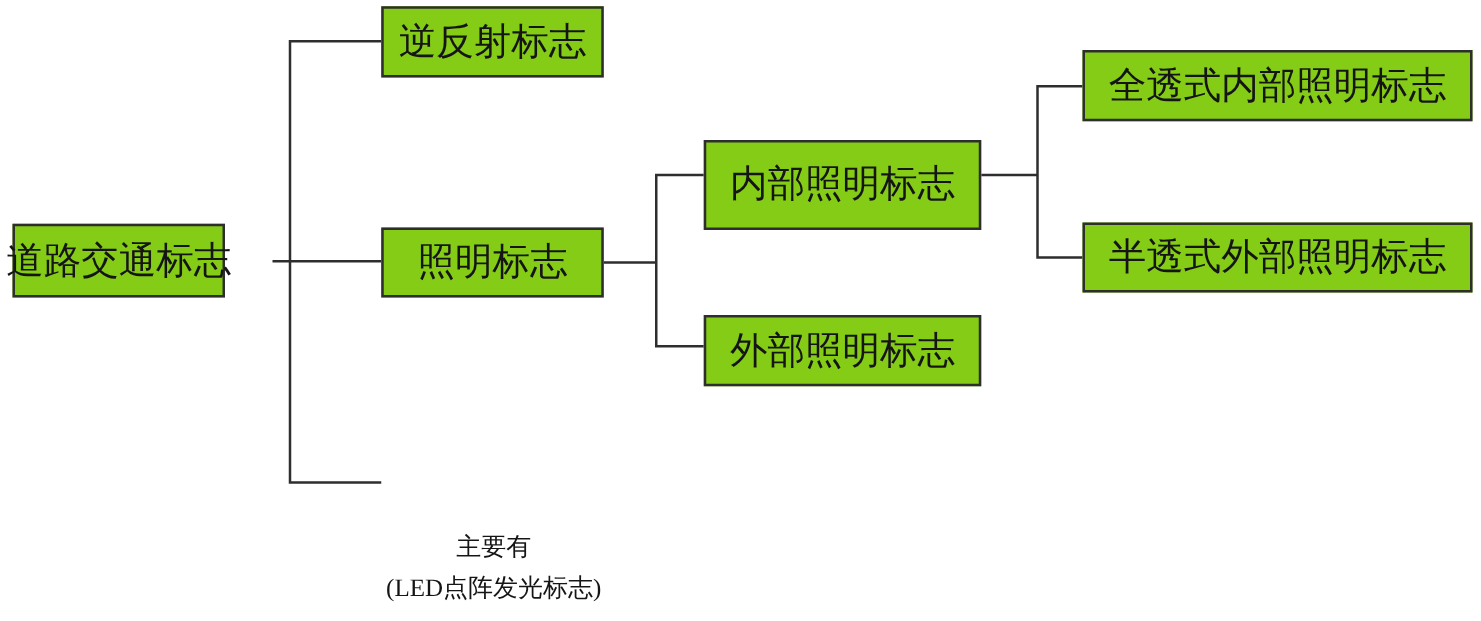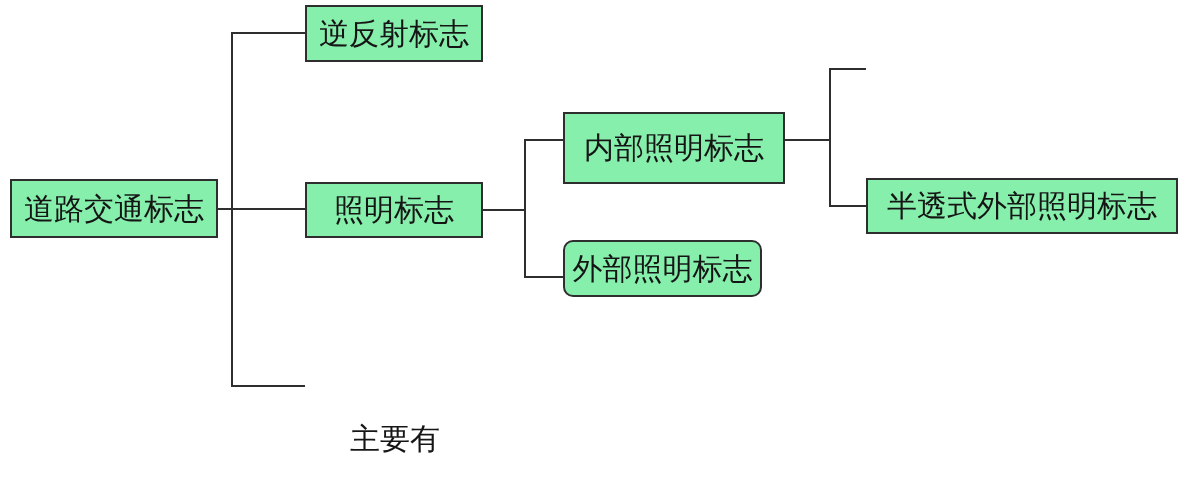--- a/index.html
+++ b/index.html
@@ -24,44 +24,44 @@
   }
   .connectors path {
     fill: none;
     stroke: #2e2e2e;
     stroke-width: 2;
   }
   .node {
     position: absolute;
     box-sizing: border-box;
     border: 2px solid #2e2e2e;
-    background: #86efac;
+    background: #84cc16;
     display: flex;
     align-items: center;
     justify-content: center;
     font-size: 30px;
     color: #151515;
     white-space: nowrap;
     line-height: 1;
   }
-  #node-root               { left: 10px;  top: 179px; width: 208px; height: 59px; }
+  #node-root               { left: 10px;  top: 179px; width: 170px; height: 59px; }
   #node-retroreflective    { left: 305px; top: 5px;   width: 178px; height: 57px; }
   #node-illuminated        { left: 305px; top: 182px; width: 178px; height: 56px; text-align: center; }
   #node-luminous           { left: 305px; top: 357px; width: 178px; height: 57px; }
   #node-internal           { left: 563px; top: 112px; width: 222px; height: 72px; }
-  #node-external           { left: 563px; top: 240px; width: 199px; height: 57px; border-radius: 10px; }
+  #node-external           { left: 563px; top: 252px; width: 222px; height: 57px; }
   #node-full-transmissive  { left: 866px; top: 40px;  width: 312px; height: 57px; }
   #node-semi-transmissive  { left: 866px; top: 178px; width: 312px; height: 56px; }
   .caption {
     position: absolute;
     left: 230px;
     top: 422px;
     width: 330px;
     text-align: center;
-    font-size: 30px;
+    font-size: 20px;
     color: #151515;
     line-height: 33px;
   }
 </style>
 </head>
 <body>
 
 <div class="stage">
 
   <svg class="connectors" viewBox="0 0 1185 497" xmlns="http://www.w3.org/2000/svg">
@@ -83,20 +83,22 @@
 
   <div class="node" id="node-retroreflective">逆反射标志</div>
 
   <div class="node" id="node-illuminated">照明标志</div>
 
 
   <div class="node" id="node-internal">内部照明标志</div>
 
   <div class="node" id="node-external">外部照明标志</div>
 
+  <div class="node" id="node-full-transmissive">全透式内部照明标志</div>
 
   <div class="node" id="node-semi-transmissive">半透式外部照明标志</div>
 
   <div class="caption">
     <div>主要有</div>
+    <div>(LED点阵发光标志)</div>
   </div>
 
 </div>
 
 </body></html>

